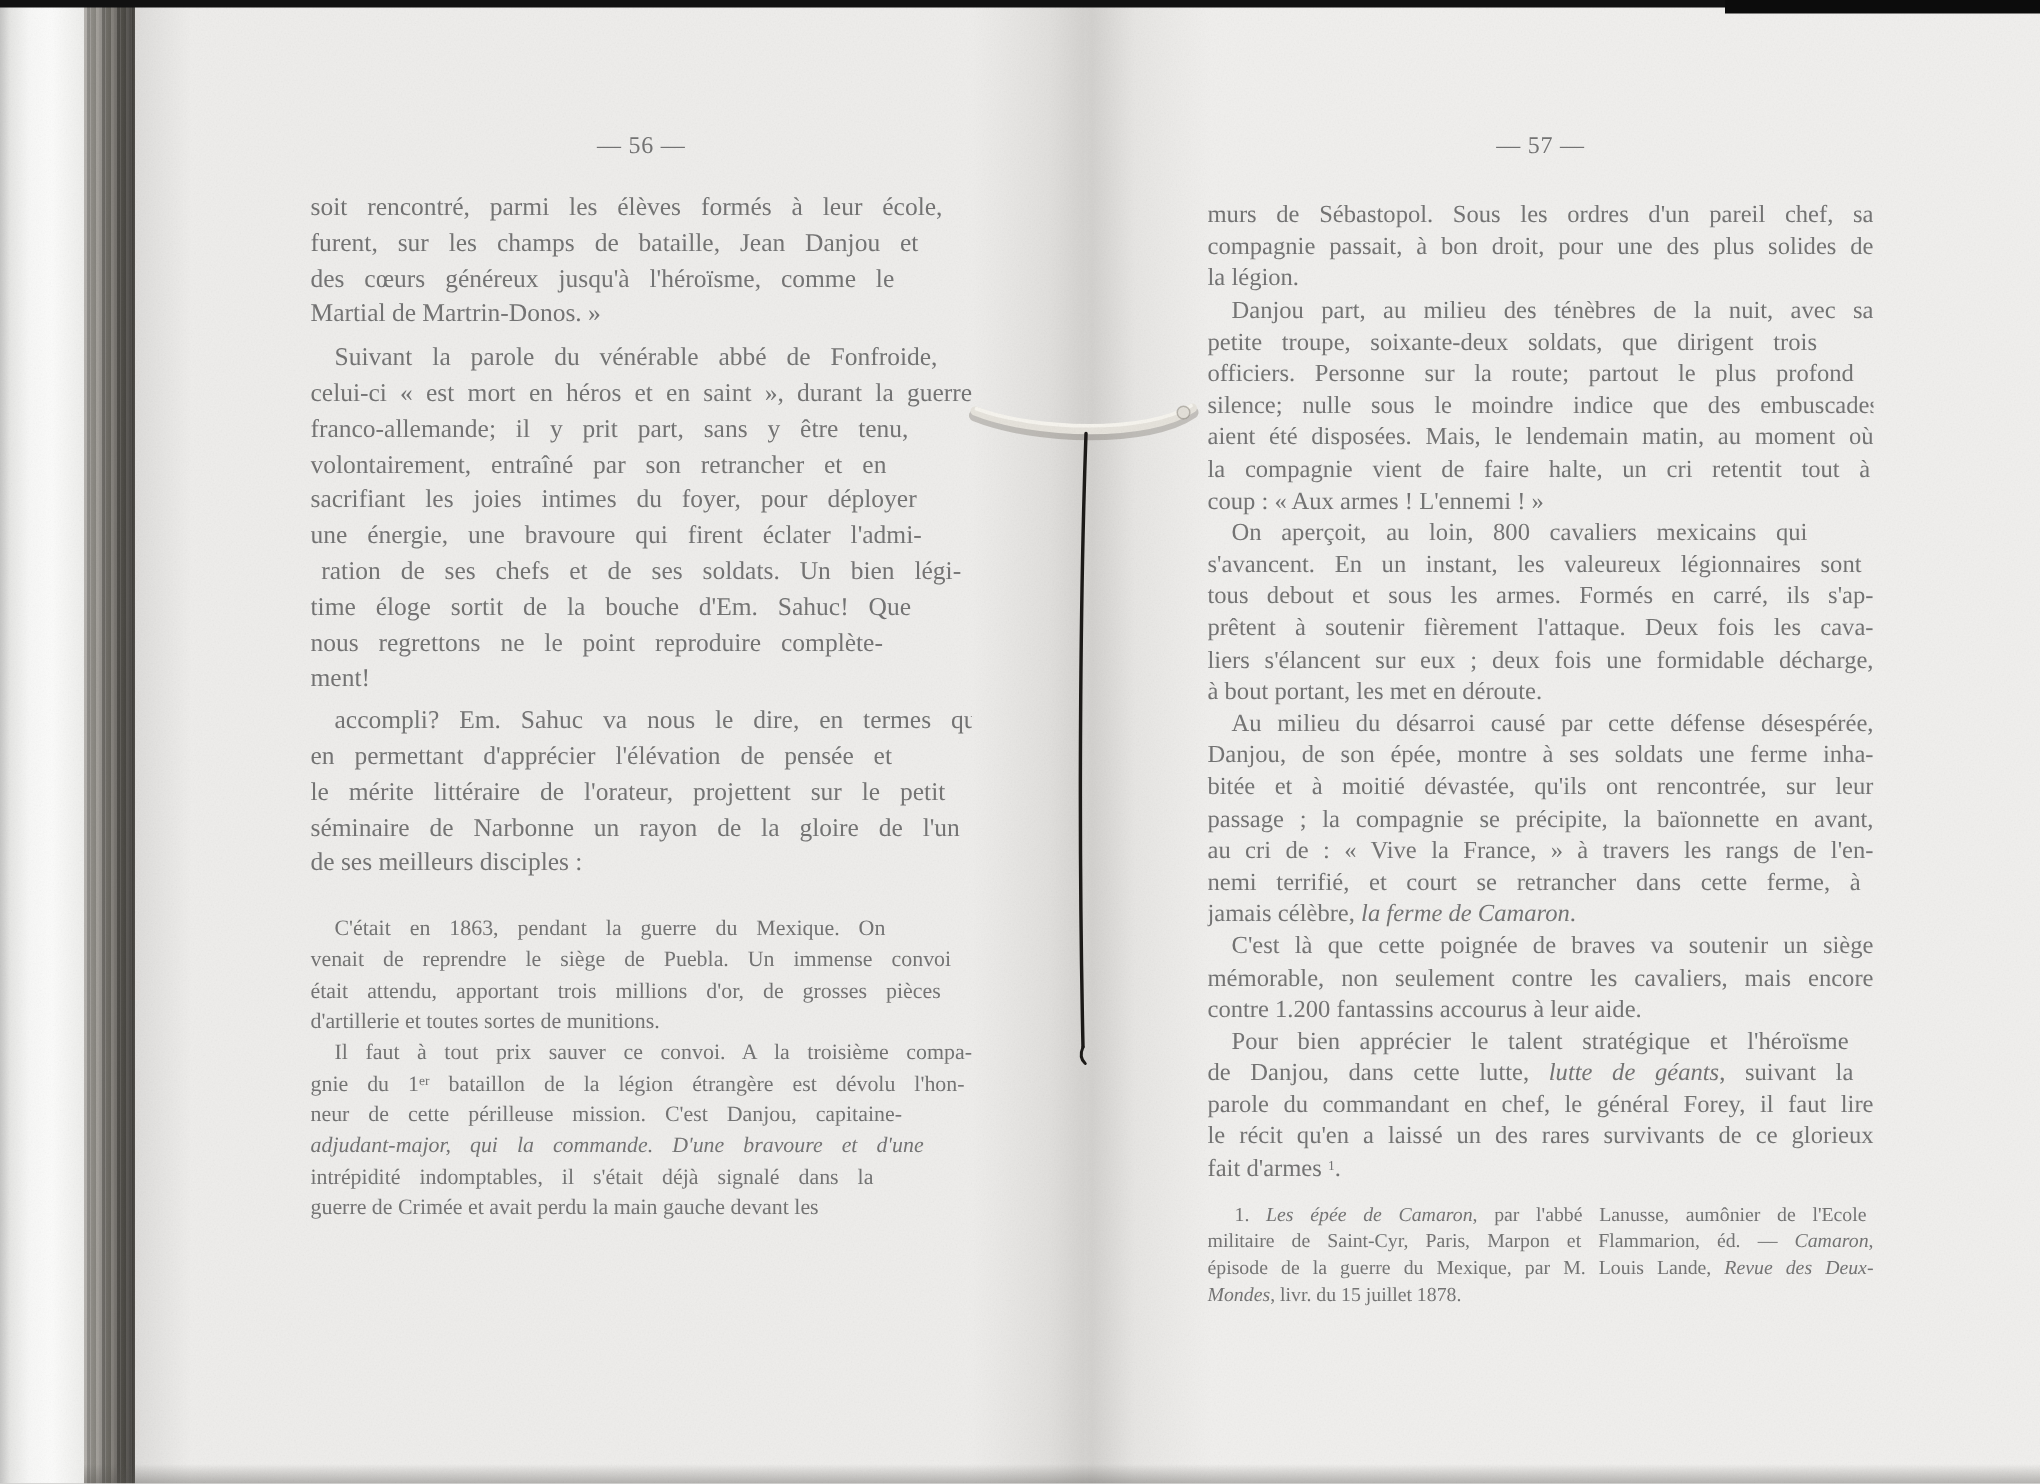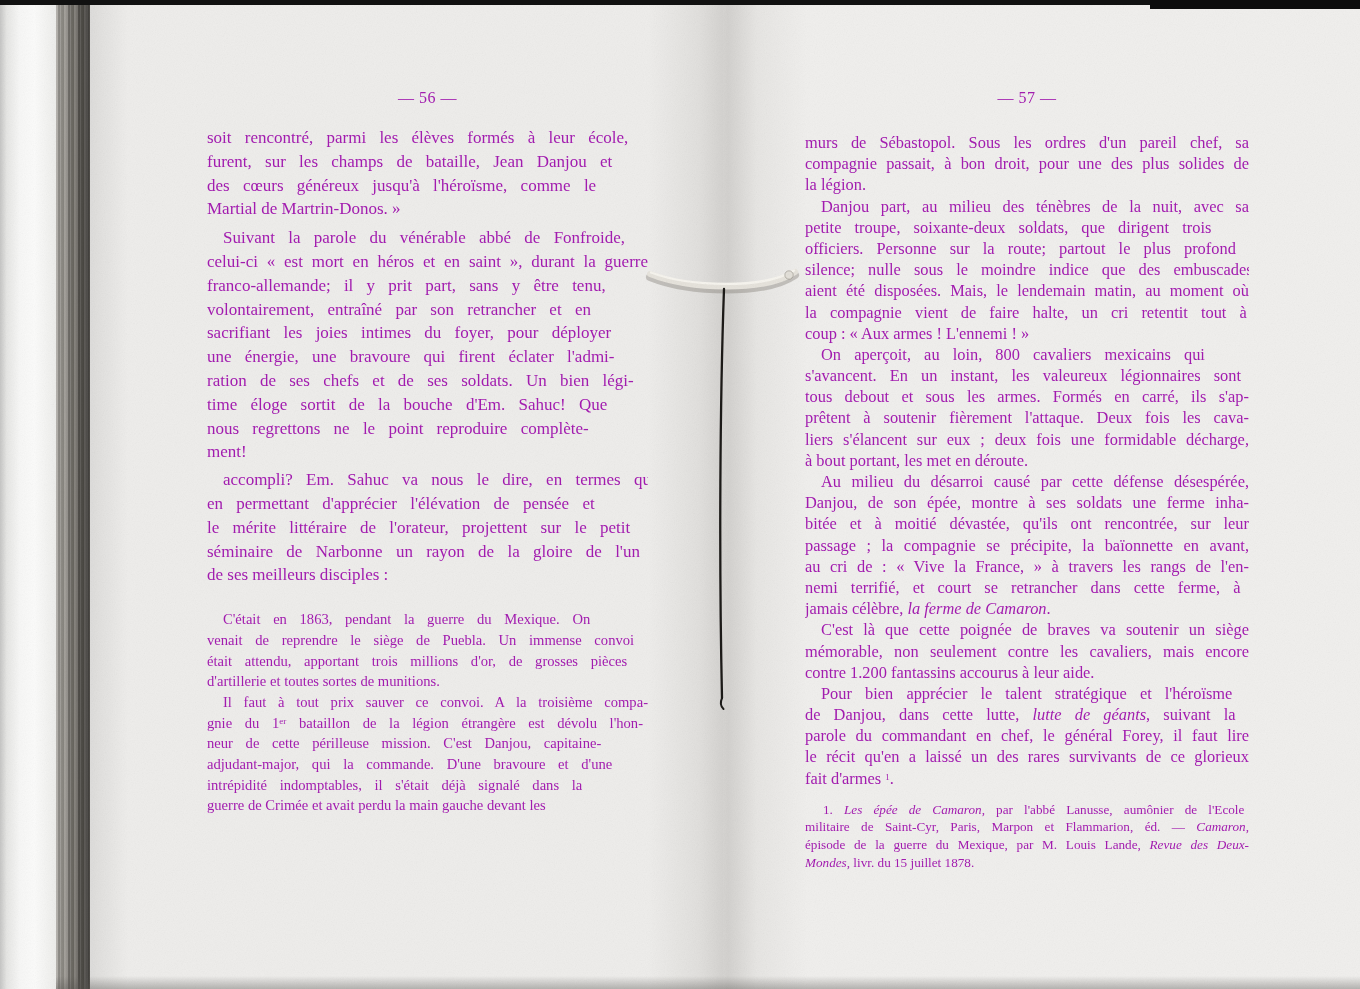--- a/index.html
+++ b/index.html
@@ -21,21 +21,21 @@
   .gutter-shade{position:absolute;left:648px;top:0;width:160px;height:989px;
     background:linear-gradient(to right,rgba(110,106,99,0) 0%,rgba(110,106,99,.10) 32%,rgba(95,91,86,.20) 50%,rgba(110,106,99,.07) 68%,rgba(110,106,99,0) 100%);}
   .top-edge{position:absolute;left:0;top:0;width:1360px;height:5px;background:#111;}
   .top-edge-right{position:absolute;left:1150px;top:0;width:210px;height:9px;background:#0c0c0c;}
   .bottom-shade{position:absolute;left:56px;bottom:0;width:1304px;height:13px;
     background:linear-gradient(to top,rgba(84,82,78,.38),rgba(84,82,78,0));}
   .decor-svg{position:absolute;left:0;top:0;pointer-events:none;}
   .noise{position:absolute;left:0;top:0;width:1360px;height:989px;pointer-events:none;
     mix-blend-mode:multiply;opacity:.5;}
   
-  .col{position:absolute;color:#a21caf;z-index:5;}
+  .col{position:absolute;color:#737373;z-index:5;}
   .col-left{left:207px;top:88px;width:441px;}
   .col-right{left:805px;top:88px;width:444px;}
   .page-num{text-align:center;font-size:16px;line-height:20px;letter-spacing:.5px;}
   .col-left .page-num{margin-bottom:18px;}
   .col-right .page-num{margin-bottom:24px;}
   .line{white-space:nowrap;overflow:hidden;}
   .para .ln{display:inline;}
   .col-left .para.main .line{font-size:17px;line-height:23.8px;height:23.8px;}
   .col-left .para.quote .line{font-size:14.6px;line-height:20.7px;height:20.7px;}
   .col-right .para.main .line{font-size:16.4px;line-height:21.2px;height:21.2px;}
@@ -87,21 +87,21 @@
           <div class="line" style="word-spacing: 9px;"><span class="ln">des cœurs généreux jusqu'à l'héroïsme, comme le</span></div>
           <div class="line last" style="word-spacing: 0px;"><span class="ln">Martial de Martrin-Donos. »</span></div>
         </div>
         <div class="para main indent">
           <div class="line" style="word-spacing: 9px;"><span class="ln">Suivant la parole du vénérable abbé de Fonfroide,</span></div>
           <div class="line" style="word-spacing: 4.53255px;"><span class="ln">celui-ci « est mort en héros et en saint », durant la guerre</span></div>
           <div class="line" style="word-spacing: 9px;"><span class="ln">franco-allemande; il y prit part, sans y être tenu,</span></div>
           <div class="line" style="word-spacing: 9px;"><span class="ln">volontairement, entraîné par son retrancher et en</span></div>
           <div class="line" style="word-spacing: 9px;"><span class="ln">sacrifiant les joies intimes du foyer, pour déployer</span></div>
           <div class="line" style="word-spacing: 9px;"><span class="ln">une énergie, une bravoure qui firent éclater l'admi-</span></div>
-          <div class="line" style="word-spacing: 9px;"><span class="ln">ration de ses chefs et de ses soldats. Un bien légi-</span></div>
+          <div class="line" style="word-spacing: 9px; text-align: center;"><span class="ln">ration de ses chefs et de ses soldats. Un bien légi-</span></div>
           <div class="line" style="word-spacing: 9px;"><span class="ln">time éloge sortit de la bouche d'Em. Sahuc! Que</span></div>
           <div class="line" style="word-spacing: 9px;"><span class="ln">nous regrettons ne le point reproduire complète-</span></div>
           <div class="line last"><span class="ln">ment!</span></div>
         </div>
         <div class="para main indent">
           <div class="line" style="word-spacing: 9px;"><span class="ln">accompli? Em. Sahuc va nous le dire, en termes qui,</span></div>
           <div class="line" style="word-spacing: 9px;"><span class="ln">en permettant d'apprécier l'élévation de pensée et</span></div>
           <div class="line" style="word-spacing: 9px;"><span class="ln">le mérite littéraire de l'orateur, projettent sur le petit</span></div>
           <div class="line" style="word-spacing: 9px; font-family: Liberation Serif, serif;"><span class="ln">séminaire de Narbonne un rayon de la gloire de l'un</span></div>
           <div class="line last" style="word-spacing: 0px;"><span class="ln">de ses meilleurs disciples :</span></div>
@@ -109,21 +109,21 @@
         <div class="para quote indent">
           <div class="line" style="word-spacing: 9px;"><span class="ln">C'était en 1863, pendant la guerre du Mexique. On</span></div>
           <div class="line" style="word-spacing: 9px;"><span class="ln">venait de reprendre le siège de Puebla. Un immense convoi</span></div>
           <div class="line" style="word-spacing: 9px;"><span class="ln">était attendu, apportant trois millions d'or, de grosses pièces</span></div>
           <div class="line last" style="word-spacing: 0px;"><span class="ln">d'artillerie et toutes sortes de munitions.</span></div>
         </div>
         <div class="para quote indent">
           <div class="line" style="word-spacing: 8.05682px;"><span class="ln">Il faut à tout prix sauver ce convoi. A la troisième compa-</span></div>
           <div class="line" style="word-spacing: 9px;"><span class="ln">gnie du 1<sup>er</sup> bataillon de la légion étrangère est dévolu l'hon-</span></div>
           <div class="line" style="word-spacing: 9px;"><span class="ln">neur de cette périlleuse mission. C'est Danjou, capitaine-</span></div>
-          <div class="line" style="word-spacing: 9px;"><span class="ln">adjudant-major, qui la commande. D'une bravoure et d'une</span></div>
+          <div class="line" style="word-spacing: 9px; font-style: italic;"><span class="ln">adjudant-major, qui la commande. D'une bravoure et d'une</span></div>
           <div class="line" style="word-spacing: 9px;"><span class="ln">intrépidité indomptables, il s'était déjà signalé dans la</span></div>
           <div class="line last" style="word-spacing: 0px;"><span class="ln">guerre de Crimée et avait perdu la main gauche devant les</span></div>
         </div>
       </div>
   </div>
 
   <div class="col col-right">
     <div class="page-num">— 57 —</div>
     <div data-paragraphs="book.right_page.paragraphs">
         <div class="para main">

